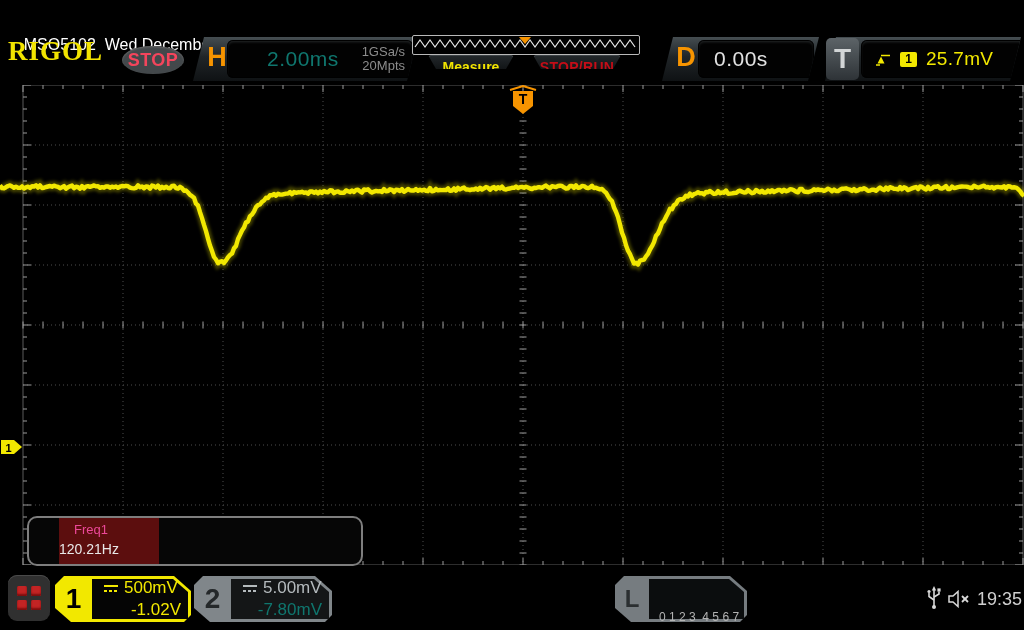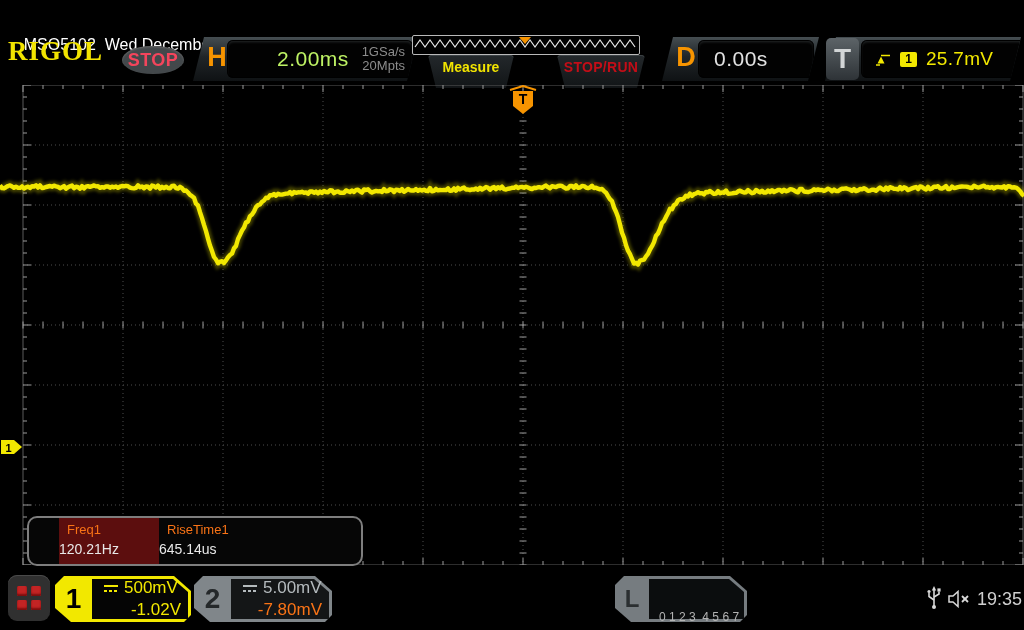--- a/index.html
+++ b/index.html
@@ -16,50 +16,50 @@
   .stopbadge{position:absolute;left:122px;top:46px;width:62px;height:28px;background:#43484b;
              border-radius:50%;color:#f4455c;font-weight:bold;font-size:18px;text-align:center;
              line-height:28px;letter-spacing:.5px;box-shadow:inset 0 1px 2px #666,0 1px 2px #000;}
   .hgroup{position:absolute;background:linear-gradient(180deg,#454d51 0%,#202528 45%,#0f1214 100%);
           clip-path:polygon(11px 0,100% 0,calc(100% - 11px) 100%,0 100%);}
   .glabel{position:absolute;left:11px;top:5px;font-size:27px;font-weight:bold;width:26px;text-align:center;}
   .orange{color:#f79400;}
   .blackbox{position:absolute;background:#020202;border-radius:6px;
             box-shadow:inset 0 0 0 1px #000,inset 0 2px 3px rgba(130,140,145,.28);
             display:flex;align-items:center;}
-  .tbval{font-size:21px;color:#bef264;padding-left:40px;letter-spacing:.5px;margin-left:10px;}
+  .tbval{font-size:21px;color:#0f766e;padding-left:40px;letter-spacing:.5px;}
   .dval{font-size:21px;color:#e2e2e2;padding-left:16px;letter-spacing:.5px;}
   .rates{margin-left:auto;text-align:right;padding-right:8px;color:#8d8d8d;font-size:13px;line-height:14px;}
   .memstrip{position:absolute;left:412px;top:35px;width:226px;height:18px;background:#000;
             border:1px solid #b9b9b9;border-radius:2px;}
-  .hbtn{position:absolute;height:33px;background:linear-gradient(180deg,#23282b,#121517);
+  .hbtn{position:absolute;height:14px;background:linear-gradient(180deg,#23282b,#121517);
         clip-path:polygon(0 0,100% 0,calc(100% - 8px) 100%,8px 100%);
         font-size:14px;font-weight:bold;text-align:center;line-height:25px;
         box-shadow:inset 0 1px 0 #3c4245;border-radius:4px;}
   .measure{left:428px;top:55px;width:86px;color:#f2e400;}
-  .stoprun{left:533px;top:55px;width:88px;color:#c40d17;letter-spacing:.3px;margin-left:24px;}
+  .stoprun{left:533px;top:55px;width:88px;color:#c40d17;letter-spacing:.3px;}
   .ttab{position:absolute;left:826px;top:38px;width:33px;height:42px;border-radius:5px;
         background:linear-gradient(180deg,#5c6367,#2e3337);color:#d2d5d6;font-size:28px;
         font-weight:bold;text-align:center;line-height:42px;}
   .trigbox{padding:0 10px 0 14px;gap:9px;}
   .trigbadge{width:17px;height:15px;background:#f2e800;border-radius:2px;color:#000;
              font-size:12px;font-weight:bold;text-align:center;line-height:15px;flex:none;}
   .triglevel{color:#f2e800;font-size:19px;letter-spacing:.3px;text-align:right;}
   .trigmode{margin-left:auto;color:#8ed12f;font-size:17px;font-weight:bold;}
 
   
   .grat{position:absolute;left:0;top:85px;pointer-events:none;}
 
   
   .measbox{position:absolute;left:27px;top:516px;width:332px;height:46px;background:#060606;
            border:2px solid #7e7e7e;border-radius:10px;display:flex;overflow:hidden;z-index:5;}
   .measspacer{width:30px;flex:none;}
   .meascell{width:100px;flex:none;padding-top:4px;}
   .meascell.hl{background:#5c0e0e;}
-  .mlabel{color:#f97316;font-size:13px;padding-left:8px;}
+  .mlabel{color:#ec4899;font-size:13px;padding-left:15px;}
   .mvalue{color:#e8e8e8;font-size:14px;padding-top:4px;}
 
   
   .menubtn{position:absolute;left:8px;top:575px;width:42px;height:46px;background:#303030;
            border-radius:9px;box-shadow:inset 0 1px 0 #4a4a4a;display:flex;align-items:center;justify-content:center;}
   .menugrid{display:grid;grid-template-columns:10px 10px;grid-template-rows:10px 10px;gap:4px;}
   .menugrid div{background:#c32424;border-radius:1.5px;box-shadow:inset 0 -2px 2px #7c0e0e;}
   .chbox{position:absolute;top:576px;height:46px;}
   .chouter{position:absolute;inset:0;
            clip-path:polygon(9px 0,calc(100% - 17px) 0,100% 15px,100% calc(100% - 7px),calc(100% - 7px) 100%,16px 100%,0 calc(100% - 14px),0 9px);}
@@ -442,24 +442,20 @@
         <text x="8.5" y="366.5" text-anchor="middle" font-size="11" font-weight="bold" font-family="&quot;Liberation Sans&quot;,sans-serif" fill="#000">1</text>
       </g>
     </svg>
 
   <div class="measbox">
     <div class="measspacer"></div>
     <div class="meascell hl">
       <div class="mlabel">Freq1</div>
       <div class="mvalue">120.21Hz</div>
     </div>
-    <div class="meascell">
-      <div class="mlabel">RiseTime1</div>
-      <div class="mvalue">645.14us</div>
-    </div>
   </div>
 
   <div class="menubtn">
     <div class="menugrid">
         <div></div>
         <div></div>
         <div></div>
         <div></div>
       </div>
   </div>
@@ -482,21 +478,21 @@
     <div class="chouter" style="background:#80868a;"></div>
     <div class="chinner" style="background:#141617;"></div>
     <div class="chtabnum" style="color:#24282a;">2</div>
     <div class="chrow1" style="left:48px;color:#b4babd;">
       <svg width="16" height="11" viewBox="0 0 16 11">
         <line x1="1" y1="3" x2="15" y2="3" stroke="#b4babd" stroke-width="2"></line>
         <line x1="1" y1="8" x2="15" y2="8" stroke="#b4babd" stroke-width="2" stroke-dasharray="3 2"></line>
       </svg>
       <span>5.00mV</span>
     </div>
-    <div class="chrow2" style="color:#f97316;">-7.80mV</div>
+    <div class="chrow2" style="color:#0f766e;">-7.80mV</div>
   </div>
 
   <div class="lbox">
     <div class="chouter" style="background:#767c80;"></div>
     <div class="chinner" style="left:34px;background:#0b0d0e;"></div>
     <div class="chtabnum" style="width:34px;color:#2b2f31;font-size:24px;">L</div>
     <div class="lrows" style="left:44px;">
       <div>0 1 2 3  4 5 6 7</div>
       
     </div>

